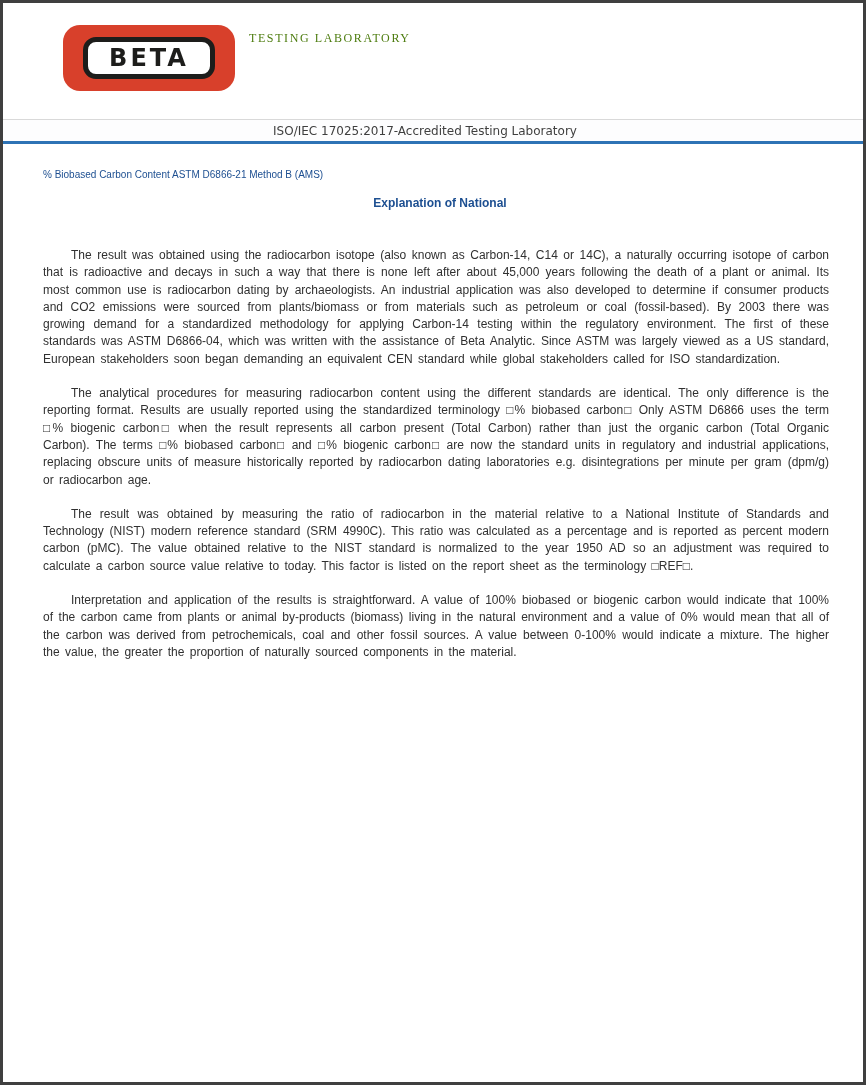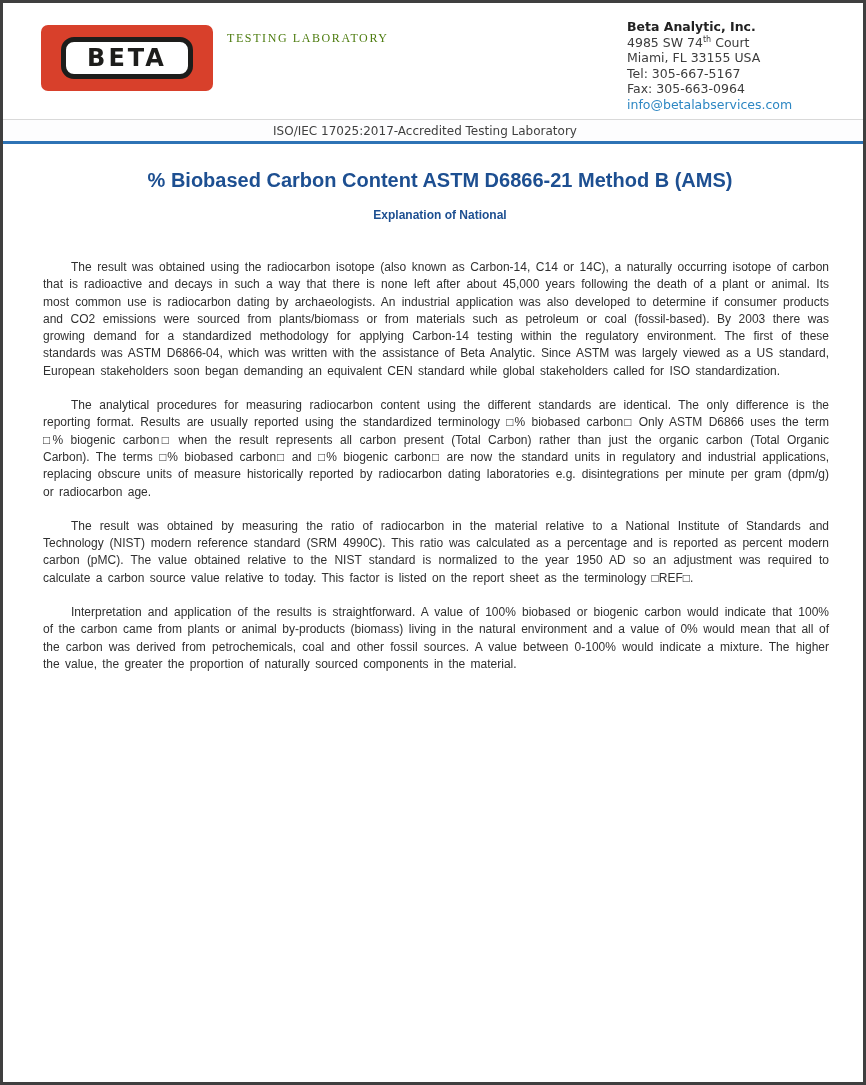--- a/index.html
+++ b/index.html
@@ -15,23 +15,23 @@
   }
   
   .header{
     display:flex;justify-content:space-between;align-items:flex-start;
     padding:14px 36px 0 38px;
     height:102px;
   }
   .logo-group{display:flex;align-items:flex-start;margin-top:8px;}
   .logo-badge{
     background:#d8402b;
-    border-radius:7px;
+    border-radius:17px;
     width:172px;height:66px;
-    display:flex;align-items:center;justify-content:center;
+    display:flex;align-items:center;justify-content:center;margin-left:22px;
   }
   .logo-badge-inner{
     background:#ffffff;
     border:5px solid #1d1d1b;
     border-radius:13px;
     width:122px;height:32px;
     display:flex;align-items:center;justify-content:center;
     font-family:"DejaVu Sans",sans-serif;
     font-weight:bold;font-size:24px;letter-spacing:3px;color:#1d1d1b;
   }
@@ -58,22 +58,22 @@
     border-bottom:3px solid #2e73b5;
     background:#fdfdfe;
     text-align:center;
     font-family:"DejaVu Sans",sans-serif;
     font-size:12px;color:#3f3f3f;
     padding:4px 16px 3px 0;
   }
   
   .main{flex:1;padding:25px 26px 0 40px;}
   .doc-title{
-    margin:0;text-align:center;
-    font-size:20px;font-weight:bold;color:#1d4f91;
+    margin:0;text-align:left;
+    font-size:10px;font-weight:normal;color:#1d4f91;
   }
   .doc-subtitle{
     margin:16px 0 0 0;text-align:center;
     font-size:12px;font-weight:bold;color:#1d4f91;
   }
   .body-text{margin-top:37px;}
   .body-text p{
     margin:0 8px 17px 0;
     font-size:12px;line-height:17.3px;color:#303030;
     text-align:justify;
@@ -96,28 +96,20 @@
   <div class="header">
     <div class="logo-group">
       <div class="logo-badge">
         <div class="logo-badge-inner">BETA</div>
       </div>
       <div class="logo-wordmark">
         <div class="logo-tagline">TESTING LABORATORY</div>
       </div>
     </div>
 
-    <div class="contact">
-      <div class="company">Beta Analytic, Inc.</div>
-      <div><span>4985 SW 74</span><sup>th</sup><span> Court</span></div>
-      <div>Miami, FL 33155 USA</div>
-      <div>Tel: 305-667-5167</div>
-      <div>Fax: 305-663-0964</div>
-      <a href="#" class="email">info@betalabservices.com</a>
-    </div>
   </div>
 
   <div class="iso-bar">ISO/IEC 17025:2017-Accredited Testing Laboratory</div>
 
   <div class="main">
     <h1 class="doc-title">% Biobased Carbon Content ASTM D6866-21 Method B (AMS)</h1>
     <h2 class="doc-subtitle">Explanation of National</h2>
 
     <div class="body-text">
       <p>The result was obtained using the radiocarbon isotope (also known as Carbon-14, C14 or 14C), a naturally occurring isotope of carbon that is radioactive and decays in such a way that there is none left after about 45,000 years following the death of a plant or animal. Its most common use is radiocarbon dating by archaeologists. An industrial application was also developed to determine if consumer products and CO2 emissions were sourced from plants/biomass or from materials such as petroleum or coal (fossil-based). By 2003 there was growing demand for a standardized methodology for applying Carbon-14 testing within the regulatory environment. The first of these standards was ASTM D6866-04, which was written with the assistance of Beta Analytic. Since ASTM was largely viewed as a US standard, European stakeholders soon began demanding an equivalent CEN standard while global stakeholders called for ISO standardization.</p>

